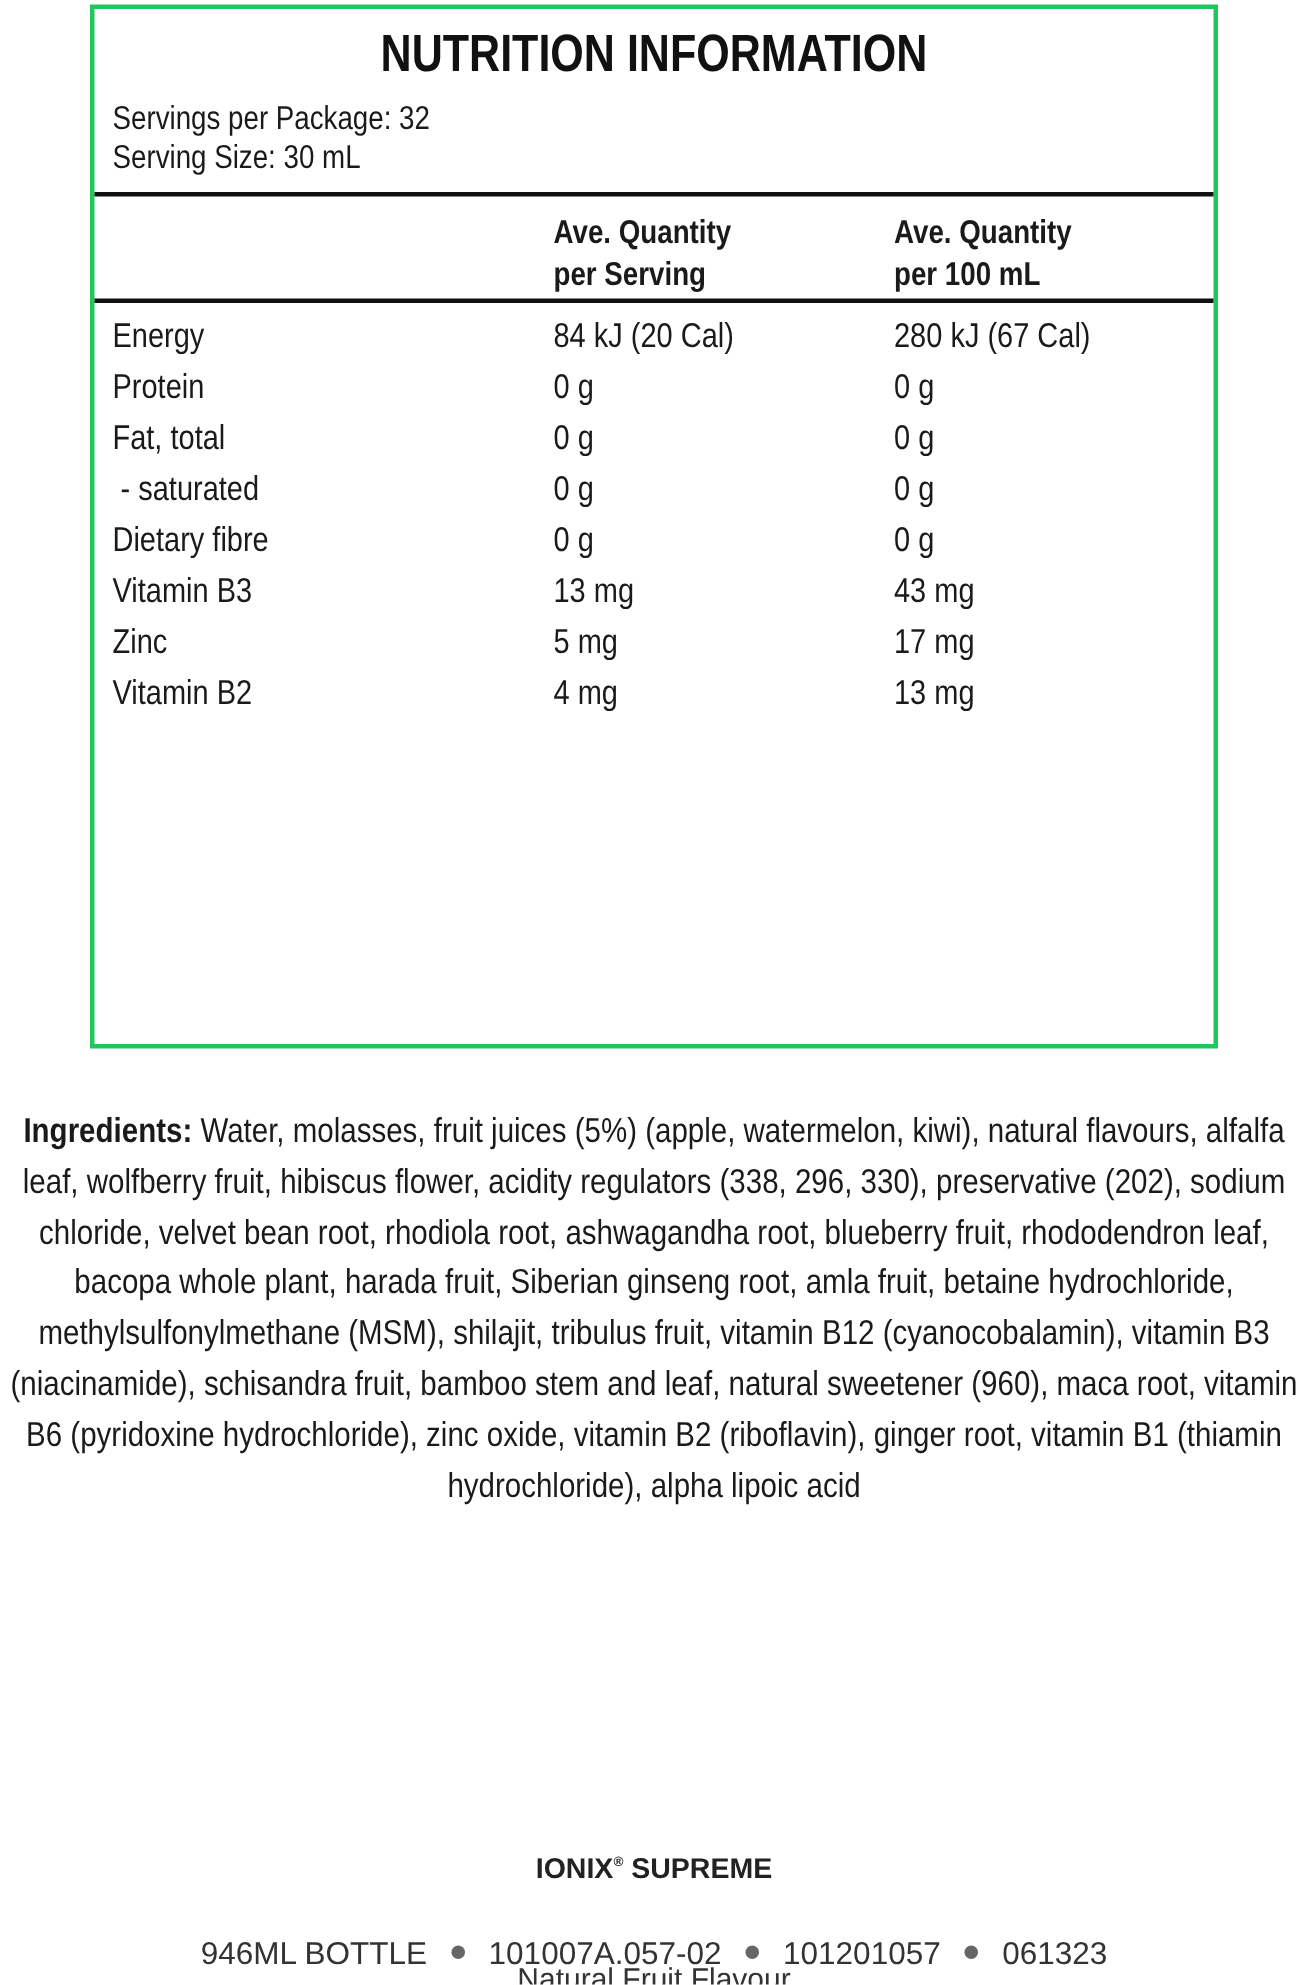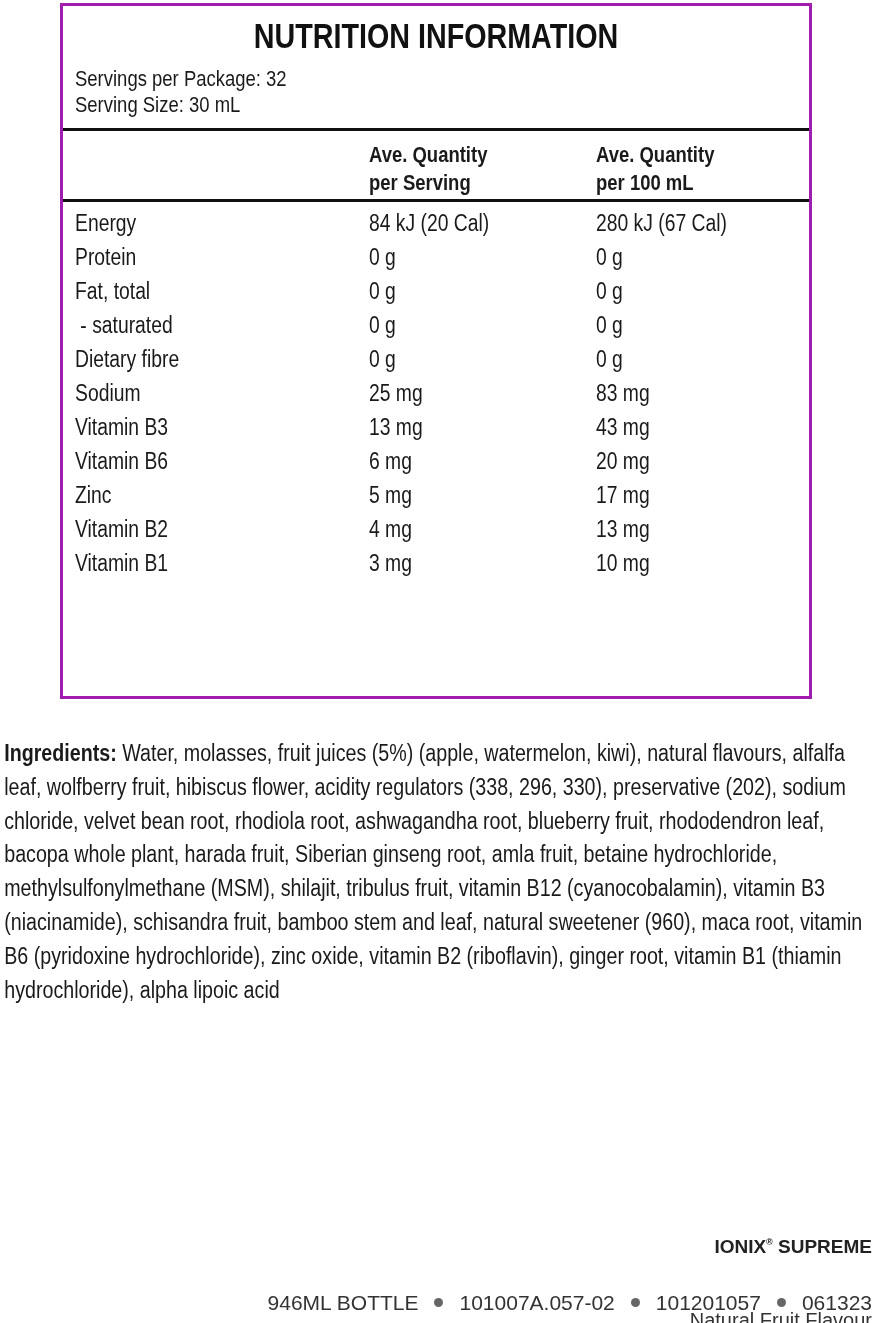--- a/index.html
+++ b/index.html
@@ -1,37 +1,37 @@
 <!DOCTYPE html>
 <html><head>
 <meta charset="utf-8">
 <style>
   html, body { margin: 0; padding: 0; background: #ffffff; }
   body { width: 872px; height: 1323px; position: relative; color: #1a1a1a;
          font-family: "Liberation Sans", sans-serif; overflow: hidden; }
   .panel { position: absolute; left: 60px; top: 3px; width: 746px; height: 690px;
-           border: 3px solid #a21caf; }
+           border: 3px solid #22c55e; }
   .title { position: absolute; left: 0; right: 0; top: 10px; text-align: center;
            font-weight: bold; font-size: 35px; letter-spacing: 0px; color: #111;
            transform: scaleX(0.82); transform-origin: center; }
   .serv { position: absolute; left: 12px; top: 60px; font-size: 22px; line-height: 26px;
           transform: scaleX(0.84); transform-origin: left; white-space: nowrap; }
   .hline { position: absolute; left: 0; right: 0; height: 3px; background: #111; }
   .colhead { position: absolute; top: 135px; font-weight: bold; font-size: 22px; line-height: 28px;
              transform: scaleX(0.84); transform-origin: left; white-space: nowrap; }
   .rows { position: absolute; left: 0; right: 0; top: 204px; }
   .row { position: relative; height: 34px; font-size: 23px; }
   .row span { position: absolute; top: 0; white-space: nowrap; transform: scaleX(0.84); transform-origin: left; }
   .c0 { left: 12px; } .c1 { left: 306px; } .c2 { left: 533px; }
-  .ingredients { position: absolute; left: 0; top: 737px; width: 872px; text-align: left;
+  .ingredients { position: absolute; left: 0; top: 737px; width: 872px; text-align: center;
                  font-size: 23px; line-height: 33.8px; }
   .ingredients .inner { display: inline-block; width: 1010px; transform: scaleX(0.855); transform-origin: center;
                         margin-left: -69px; }
   .ing-label { font-weight: bold; }
-  .footer { position: absolute; left: 0; right: 0; text-align: right; }
+  .footer { position: absolute; left: 0; right: 0; text-align: center; }
   .brand { top: 1236px; font-weight: bold; font-size: 19px; color: #222; }
   .brand sup { font-size: 9px; vertical-align: 8px; }
   .flavour { top: 1266px; font-size: 20px; color: #333; margin-top: 43px; }
   .codes { top: 1291px; font-size: 21px; color: #333; }
   .dot { display: inline-block; width: 9px; height: 9px; border-radius: 50%; background: #666;
          margin: 0 16px; vertical-align: 3px; }
 </style>
 </head>
 <body>
 
@@ -72,48 +72,33 @@
         <span class="c0" style="white-space:pre"> - saturated</span>
         <span class="c1">0 g</span>
         <span class="c2">0 g</span>
       </div>
     <div class="row">
         <span class="c0">Dietary fibre</span>
         <span class="c1">0 g</span>
         <span class="c2">0 g</span>
       </div>
     <div class="row">
-        <span class="c0">Sodium</span>
-        <span class="c1">25 mg</span>
-        <span class="c2">83 mg</span>
-      </div>
-    <div class="row">
         <span class="c0">Vitamin B3</span>
         <span class="c1">13 mg</span>
         <span class="c2">43 mg</span>
-      </div>
-    <div class="row">
-        <span class="c0">Vitamin B6</span>
-        <span class="c1">6 mg</span>
-        <span class="c2">20 mg</span>
       </div>
     <div class="row">
         <span class="c0">Zinc</span>
         <span class="c1">5 mg</span>
         <span class="c2">17 mg</span>
       </div>
     <div class="row">
         <span class="c0">Vitamin B2</span>
         <span class="c1">4 mg</span>
         <span class="c2">13 mg</span>
-      </div>
-    <div class="row">
-        <span class="c0">Vitamin B1</span>
-        <span class="c1">3 mg</span>
-        <span class="c2">10 mg</span>
       </div>
   </div>
 </div>
 
 <div class="ingredients">
   <div class="inner"><span class="ing-label">Ingredients:</span><span> Water, molasses, fruit juices (5%) (apple, watermelon, kiwi), natural flavours, alfalfa leaf, wolfberry fruit, hibiscus flower, acidity regulators (338, 296, 330), preservative (202), sodium chloride, velvet bean root, rhodiola root, ashwagandha root, blueberry fruit, rhododendron leaf, bacopa whole plant, harada fruit, Siberian ginseng root, amla fruit, betaine hydrochloride, methylsulfonylmethane (MSM), shilajit, tribulus fruit, vitamin B12 (cyanocobalamin), vitamin B3 (niacinamide), schisandra fruit, bamboo stem and leaf, natural sweetener (960), maca root, vitamin B6 (pyridoxine hydrochloride), zinc oxide, vitamin B2 (riboflavin), ginger root, vitamin B1 (thiamin hydrochloride), alpha lipoic acid</span></div>
 </div>
 
 <div class="footer brand"><span>IONIX</span><sup>®</sup><span> SUPREME</span></div>
 <div class="footer flavour">Natural Fruit Flavour</div>

